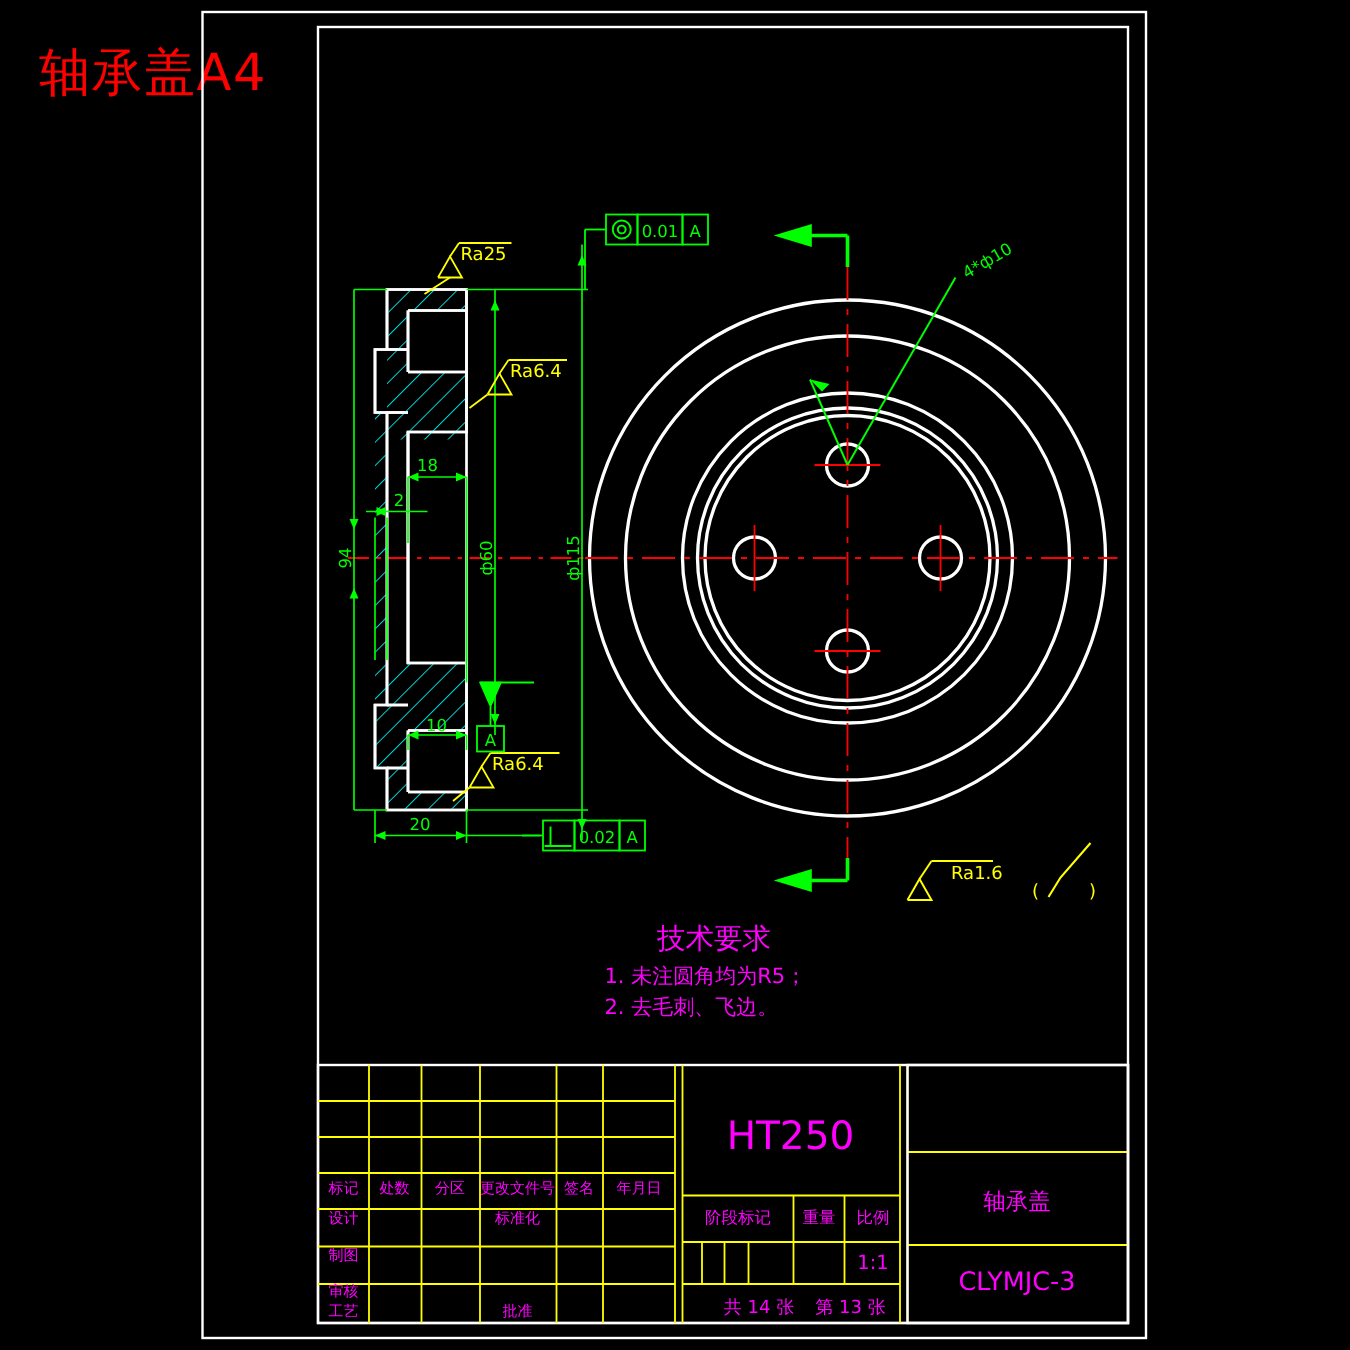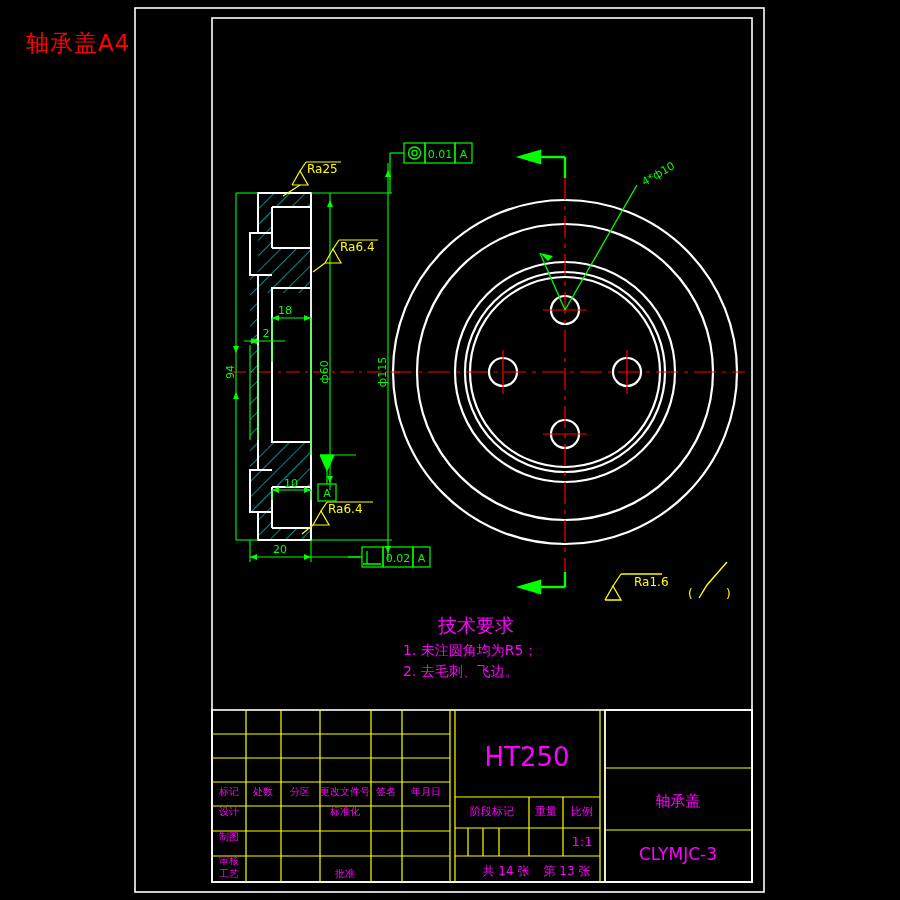--- a/index.html
+++ b/index.html
@@ -10,21 +10,21 @@
     overflow:hidden;
     font-family:"DejaVu Sans", sans-serif;
   }
   #stage { position:absolute; inset:0; width:900px; height:900px; }
   svg.layer { position:absolute; top:0; left:0; width:900px; height:900px; overflow:visible; }
 
   .doc-title {
     position:absolute;
     left:26px; top:32px;
     color:#f00;
-    font-size:23px;
+    font-size:34px;
     line-height:1;
     font-family:"DejaVu Sans", sans-serif;
     letter-spacing:1px;
     white-space:nowrap;
   }
 
   
   text { font-family:"DejaVu Sans", sans-serif; }
   .t-green { fill:#00ff00; font-size:11px; }
   .t-yellow { fill:#ffff00; font-size:12px; }

